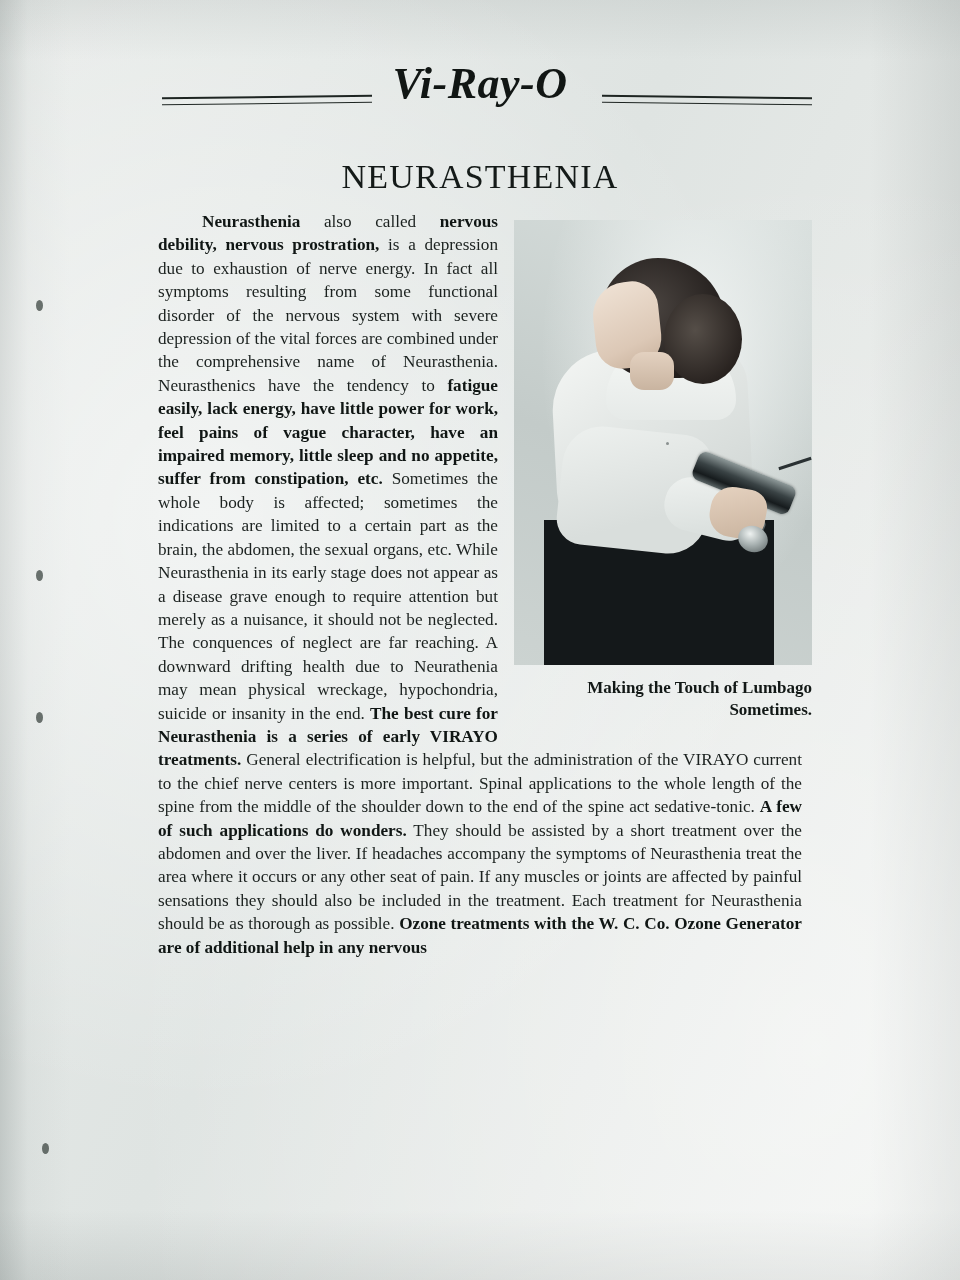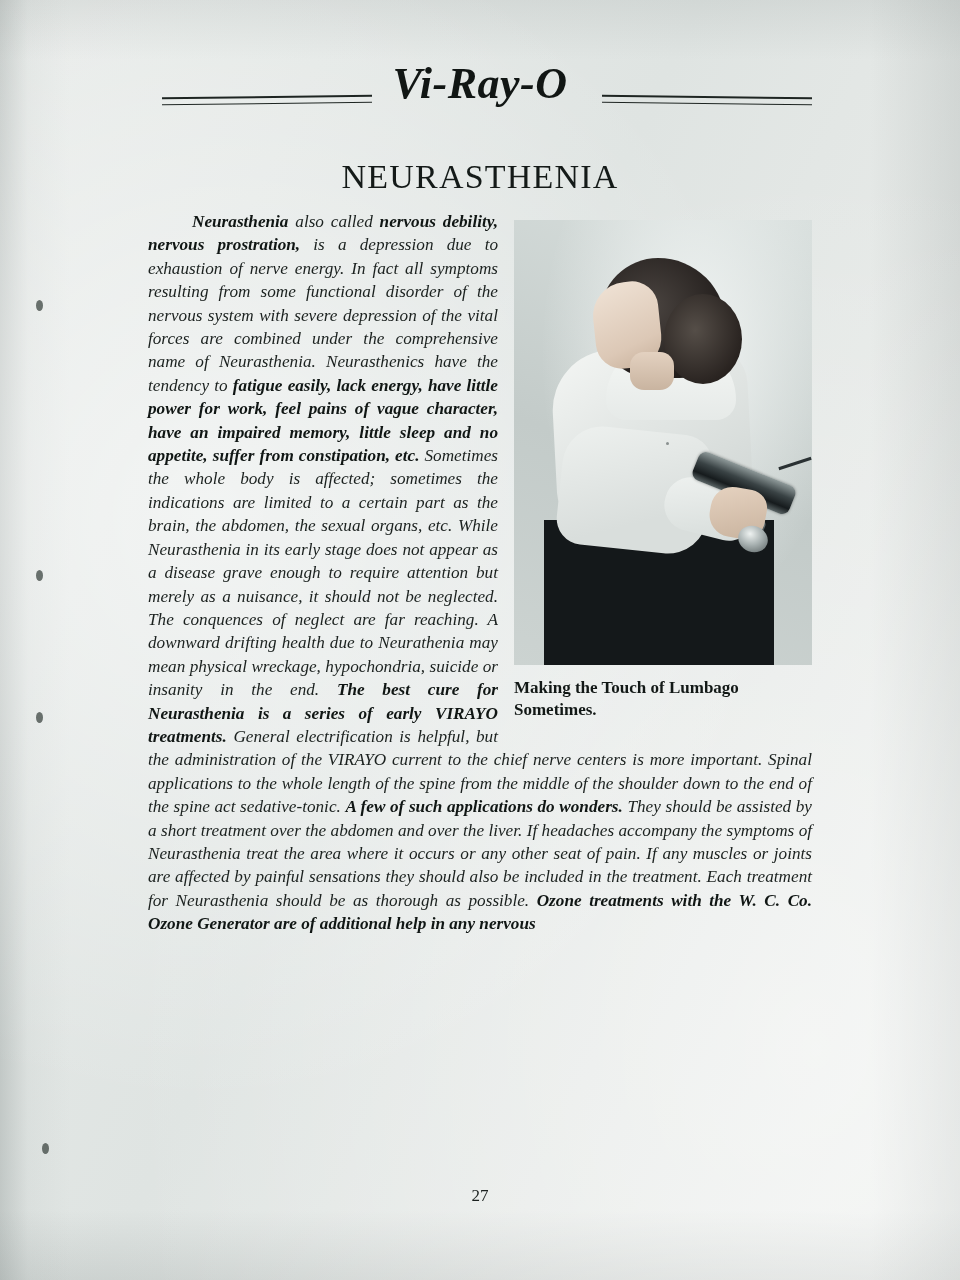--- a/index.html
+++ b/index.html
@@ -98,21 +98,21 @@
     font-family: "Liberation Serif", serif;
   }
 
   .body-text {
     margin-top: 14px;
     font-size: 17.2px;
     line-height: 23.4px;
     text-align: justify;
     color: #1b211f;
   }
-  .body-text p { margin: 0; font-style: italic; }
+  .body-text p { margin: 10px; }
   .indent { display: inline-block; width: 44px; }
   b { font-weight: bold; color: #101614; }
 
   
   .figure {
     float: right;
     width: 298px;
     margin: 10px 0 6px 16px;
     shape-margin: 8px;
   }
@@ -249,21 +249,21 @@
   }
   .photo .speck {
     position: absolute;
     left: 152px; top: 222px;
     width: 3px; height: 3px;
     background: #8a9190;
     border-radius: 50%;
   }
   .caption {
     margin-top: 12px;
-    text-align: left;
+    text-align: right;
     font-size: 17px;
     line-height: 22px;
     font-weight: bold;
     color: #121816;
   }
 
   .page-number {
     position: absolute;
     left: 0; right: 0;
     top: 1186px;
@@ -324,14 +324,13 @@
           <span>Making  the  Touch  of  Lumbago</span><br>
           <span>Sometimes.</span>
         </div>
       </div>
 
       <p><span class="indent"></span><b>Neurasthenia</b><span> also called </span><b>nervous debility, nervous prostration,</b><span> is a depression due to exhaustion of nerve energy.  In fact all symptoms resulting from some functional disorder of the nervous system with severe depression of the vital forces are  combined  under  the comprehensive name of Neurasthenia.  Neurasthenics have the tendency to </span><b>fatigue easily, lack energy, have little power for work, feel pains of vague character, have an impaired memory, little sleep and no appetite, suffer from constipation, etc.</b><span>  Sometimes the whole body is affected; sometimes  the  indications are limited to a certain part as the brain,  the  abdomen, the sexual organs, etc. While Neurasthenia  in  its  early stage  does  not  appear  as  a disease grave enough to require  attention  but  merely as a nuisance, it should not be  neglected.   The  conquences  of  neglect  are  far reaching.    A    downward drifting health due to Neurathenia may mean physical wreckage,      hypochondria, suicide  or  insanity  in  the end. </span><b>The  best  cure  for Neurasthenia  is  a  series  of early  VIRAYO  treatments.</b><span>  General  electrification   is helpful, but the administration of the VIRAYO current to the chief nerve centers is more important.  Spinal applications to the whole length of the spine from the middle of the shoulder down to the end of the spine act sedative-tonic.  </span><b>A few of such applications do wonders.</b><span>  They should be assisted by a short treatment over the abdomen and over the liver.  If headaches accompany the symptoms of Neurasthenia treat the area where it occurs or any other seat of pain. If any muscles or joints are affected by painful sensations they should also be included in the treatment.  Each treatment for Neurasthenia should be as thorough as possible.  </span><b>Ozone treatments with the W. C. Co. Ozone Generator are of additional help in any nervous</b></p>
     </div>
 
   </div>
 
-  <div class="page-number">27</div>
 </div>
 
 </body></html>

